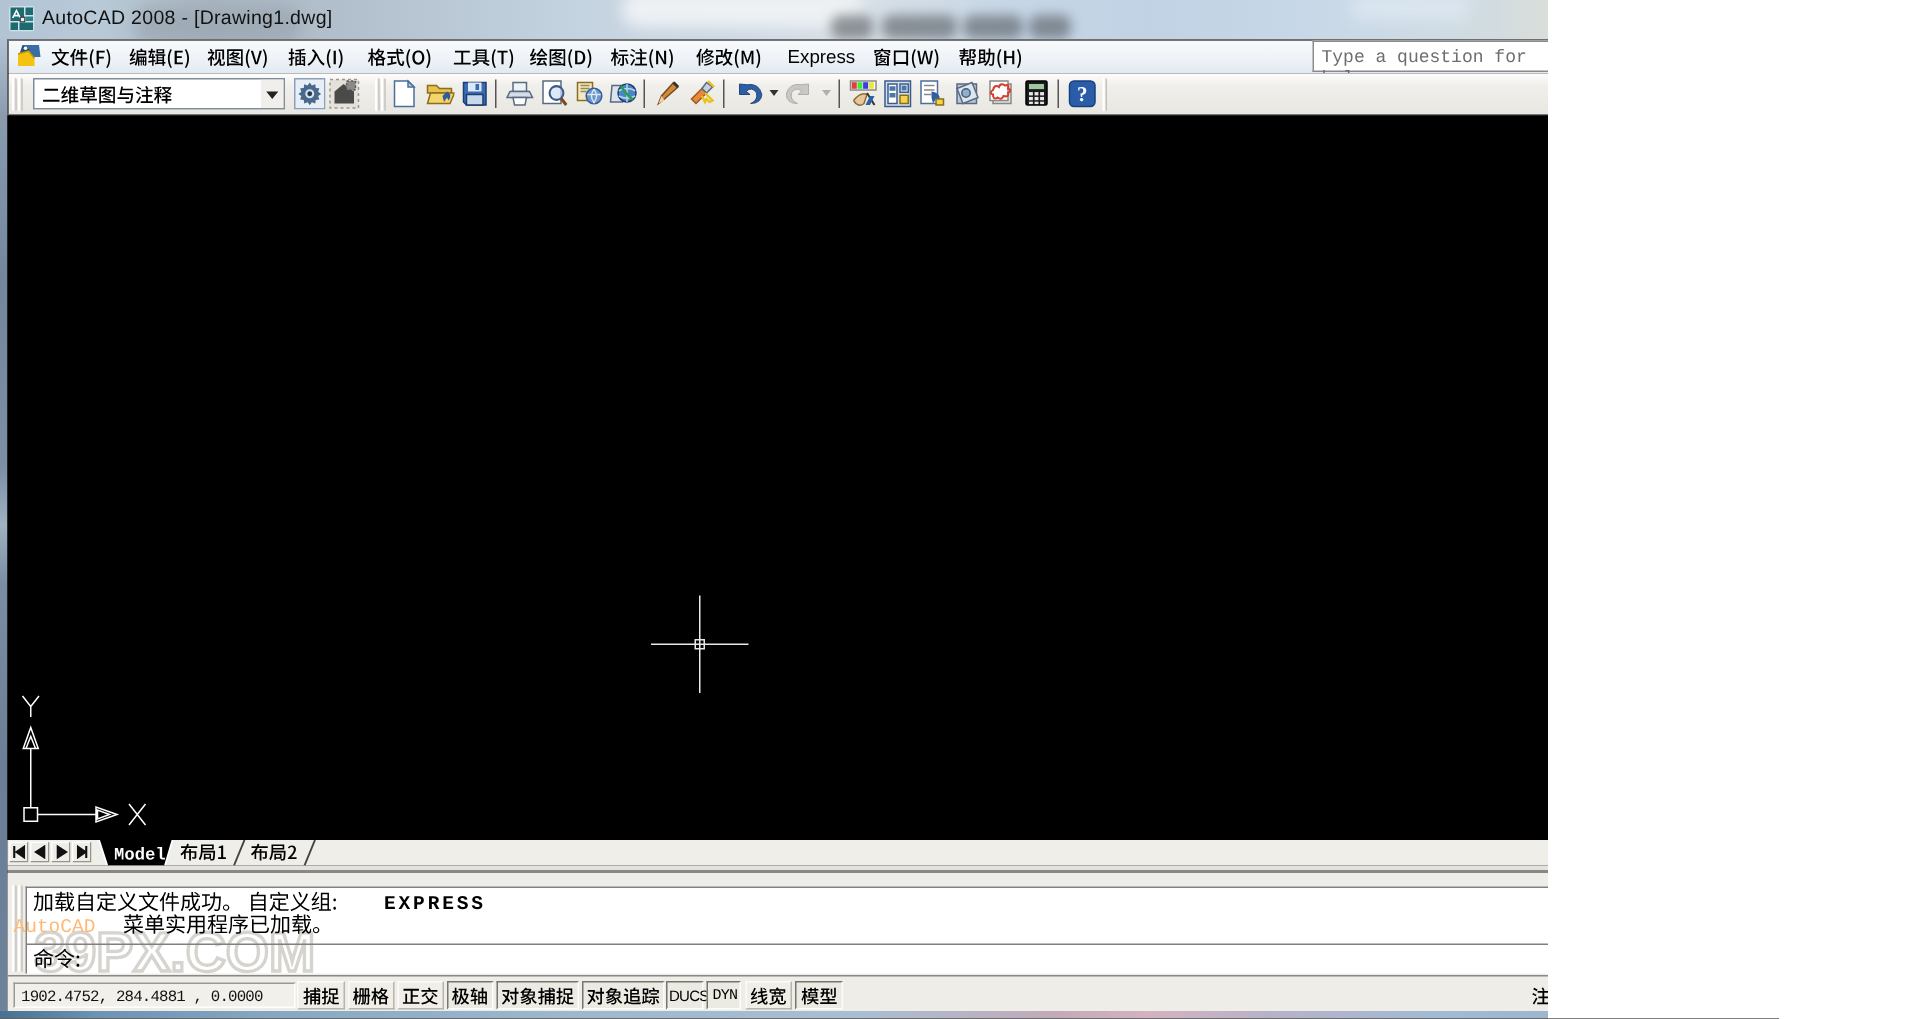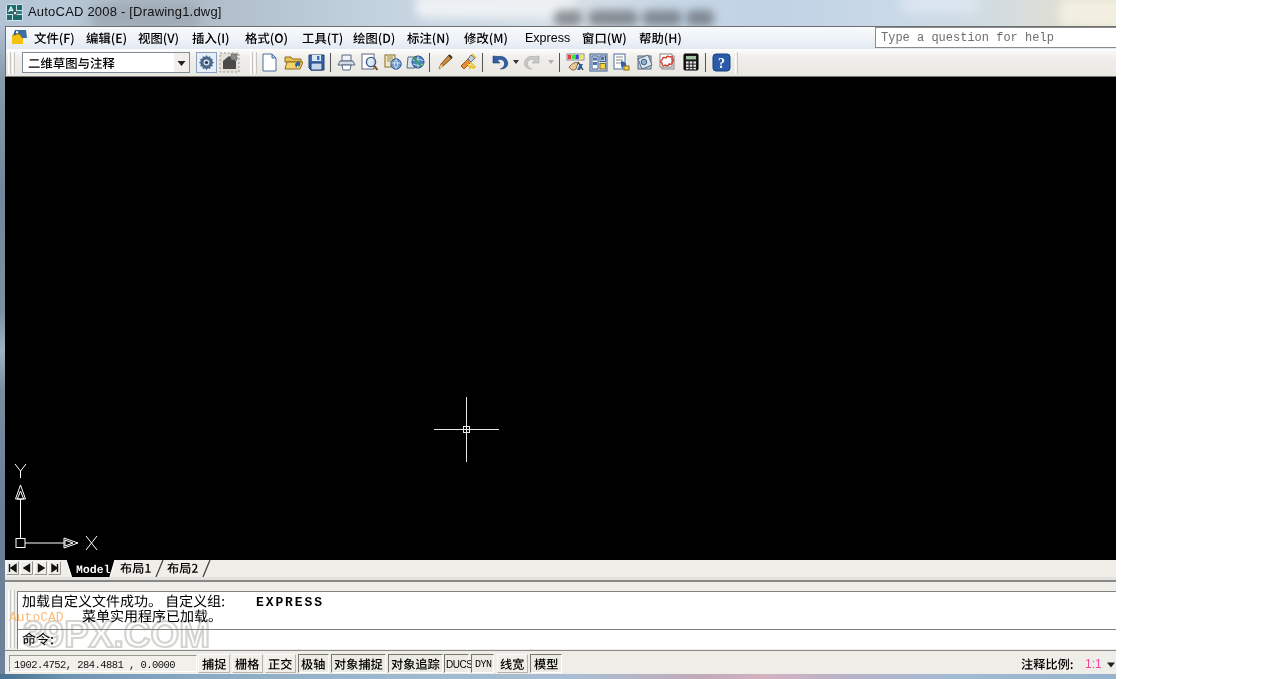--- a/index.html
+++ b/index.html
@@ -1,14 +1,14 @@
 <!DOCTYPE html>
 <html><head><meta charset="utf-8"><style>
 html,body{margin:0;padding:0}
-#w{position:relative;width:1116px;height:679px;overflow:hidden;font-family:"Liberation Sans",sans-serif;background:#000}
+#w{position:relative;width:1032px;height:679px;overflow:hidden;font-family:"Liberation Sans",sans-serif;background:#000}
 .ab{position:absolute}
 div.ab{box-sizing:border-box}
 .blob{position:absolute;filter:blur(5px)}
 </style></head><body>
 <div id="w">
 <div class="ab" id="glass" style="left:0;top:0;width:1278px;height:26px;overflow:hidden;background:linear-gradient(90deg,#b2c4d4 0,#b8cad8 5%,#aab6c0 11%,#b2c0cd 18%,#c4d3e0 30%,#ced9e4 38%,#d8e0e7 45%,#c6d6e6 53%,#c0d2e4 60%,#c9d9e8 70%,#d2dce0 78%,#e4e1cf 85%,#efebda 92%,#e9e5d4 100%)">
       <div class="blob" style="left:415px;top:-6px;width:160px;height:24px;background:#edf1f4;border-radius:10px"></div>
       <div class="blob" style="left:90px;top:4px;width:110px;height:26px;background:#9aa6b1;opacity:.7;border-radius:10px"></div>
       <div class="blob" style="left:554px;top:10px;width:28px;height:16px;background:#42464b;opacity:.52;border-radius:6px;filter:blur(4px)"></div>
       <div class="blob" style="left:588px;top:10px;width:50px;height:16px;background:#42464b;opacity:.52;border-radius:6px;filter:blur(4px)"></div>

